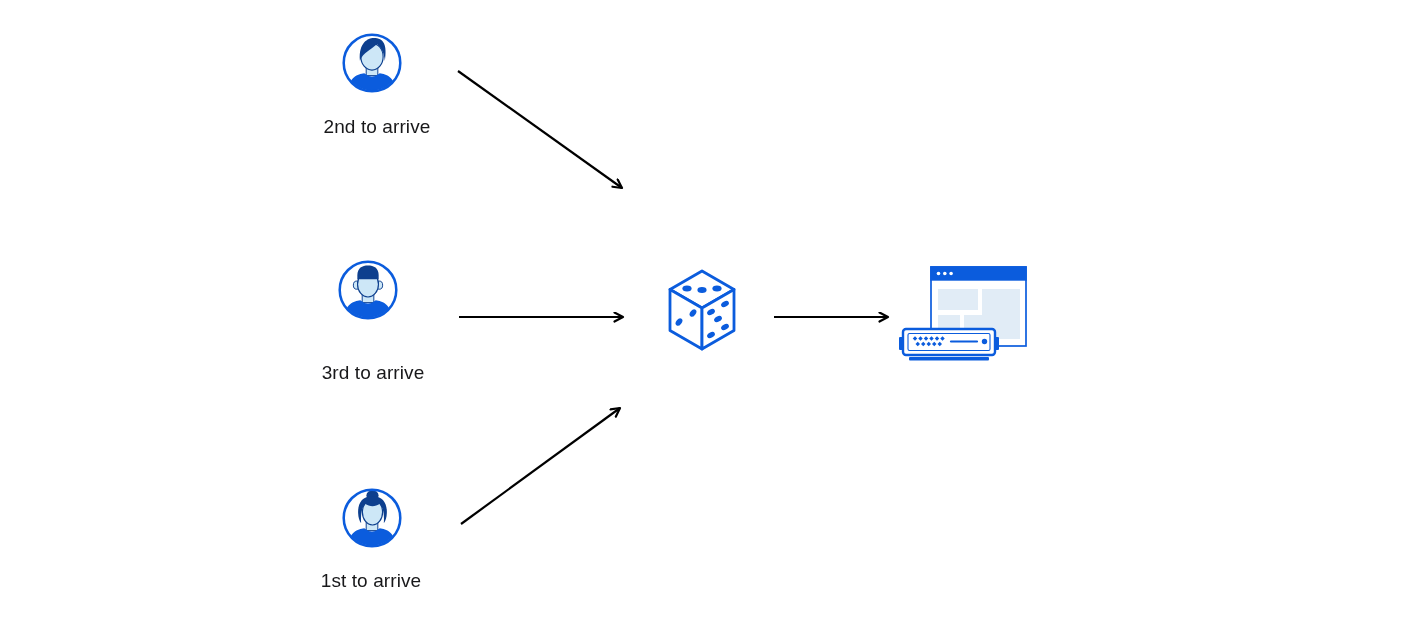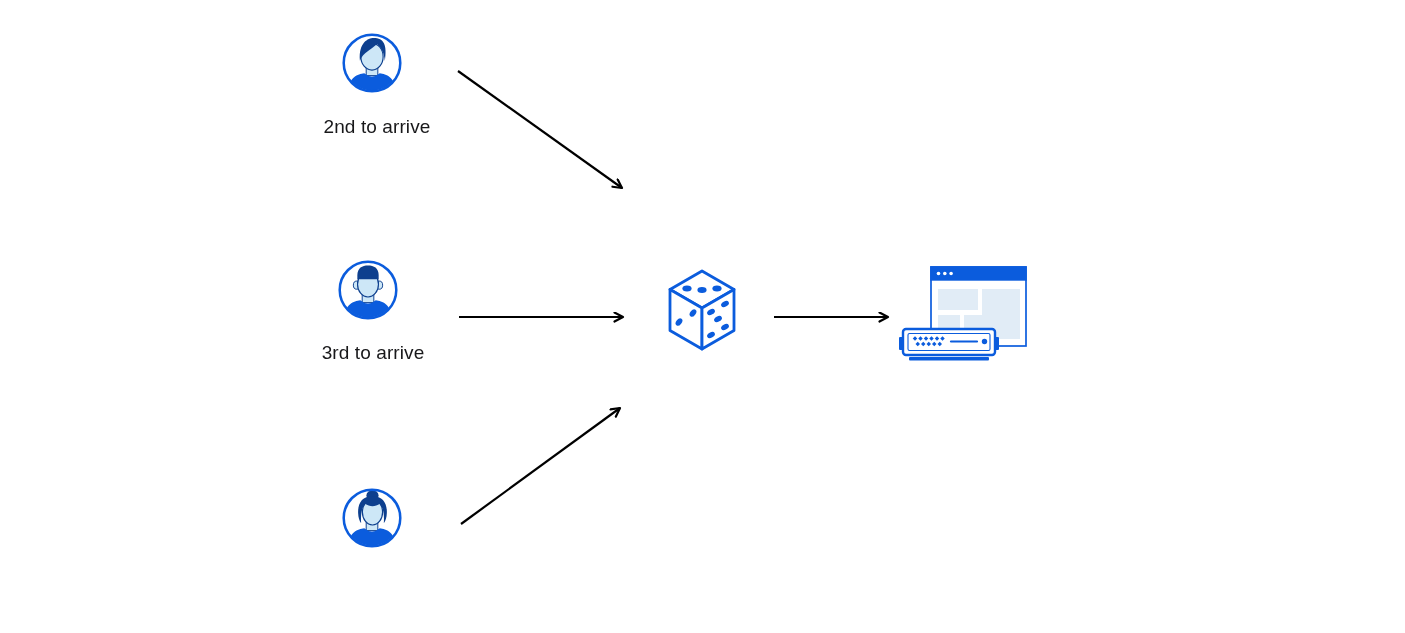--- a/index.html
+++ b/index.html
@@ -78,40 +78,41 @@
         <path d="M26 32 h12 v13 h-12 z" fill="#cde7f7" stroke="#0d3f8e" stroke-width="1"></path>
         <path d="M6 64 C8 47 16.5 43.5 24 42.6 Q32 49.5 40 42.6 C47.5 43.5 56 47 58 64 Z" fill="#0b5cdd"></path>
         <ellipse cx="20.3" cy="27" rx="3.4" ry="4.2" fill="#cde7f7" stroke="#0d3f8e" stroke-width="1"></ellipse>
         <ellipse cx="43.7" cy="27" rx="3.4" ry="4.2" fill="#cde7f7" stroke="#0d3f8e" stroke-width="1"></ellipse>
         <ellipse cx="32" cy="26" rx="10.8" ry="13.2" fill="#cde7f7" stroke="#0d3f8e" stroke-width="1.2"></ellipse>
         <path d="M21 21 L21 17 C21 9.2 26 6.8 32 6.8 C38 6.8 43 9.2 43 17 L43 21 Z" fill="#0d3f8e"></path>
       </g>
       <circle cx="32" cy="32" r="29.2" fill="none" stroke="#0b5cdd" stroke-width="2.6"></circle>
     </svg>
   </div>
-  <div class="node-label" style="left:283px; top:342px;">3rd to arrive</div>
+  <div class="node-label" style="left:283px; top:362px;">3rd to arrive</div>
 
   <div class="node" style="left:341px; top:487px;">
     <svg width="62" height="62" viewBox="0 0 64 64">
       <defs>
           <clipPath id="clipC">
             <circle cx="32" cy="32" r="28.4"></circle>
           </clipPath>
         </defs>
       <g clip-path="url(#clipC)">
         <rect width="64" height="64" fill="#ffffff"></rect>
         <path d="M26 32 h12 v13 h-12 z" fill="#cde7f7" stroke="#0d3f8e" stroke-width="1"></path>
         <path d="M6 64 C8 47 16.5 43.5 24 42.6 Q32 49.5 40 42.6 C47.5 43.5 56 47 58 64 Z" fill="#0b5cdd"></path>
         <ellipse cx="32.5" cy="8.8" rx="6.3" ry="5.4" fill="#0d3f8e"></ellipse>
         <ellipse cx="32.5" cy="26" rx="10.4" ry="13.2" fill="#cde7f7" stroke="#0d3f8e" stroke-width="1.2"></ellipse>
         <path d="M32.5 9.5 C21.5 9.5 17.2 17 17.7 27 C17.9 31.2 18.8 34.8 20.8 37.4 C20.2 28.2 21.3 22 24.8 17.3 C29.8 20.6 35.2 20.6 40.2 17.3 C43.7 22 44.8 28.2 44.2 37.4 C46.2 34.8 47.1 31.2 47.3 27 C47.8 17 43.5 9.5 32.5 9.5 Z" fill="#0d3f8e"></path>
       </g>
       <circle cx="32" cy="32" r="29.2" fill="none" stroke="#0b5cdd" stroke-width="2.6"></circle>
     </svg>
   </div>
+  <div class="node-label" style="left:281px; top:570px;">1st to arrive</div>
 
   <div class="node" style="left:666px; top:268px;">
     <svg width="72" height="84" viewBox="0 0 72 84">
       <g fill="#ffffff" stroke="#0b5cdd" stroke-width="2.8" stroke-linejoin="round">
         <path d="M36 3 L68 21.5 L36 40 L4 21.5 Z"></path>
         <path d="M4 21.5 L36 40 L36 81 L4 62.5 Z"></path>
         <path d="M68 21.5 L36 40 L36 81 L68 62.5 Z"></path>
       </g>
       <g fill="#0b5cdd">
         <ellipse cx="21" cy="20.5" rx="4.6" ry="2.9"></ellipse>

